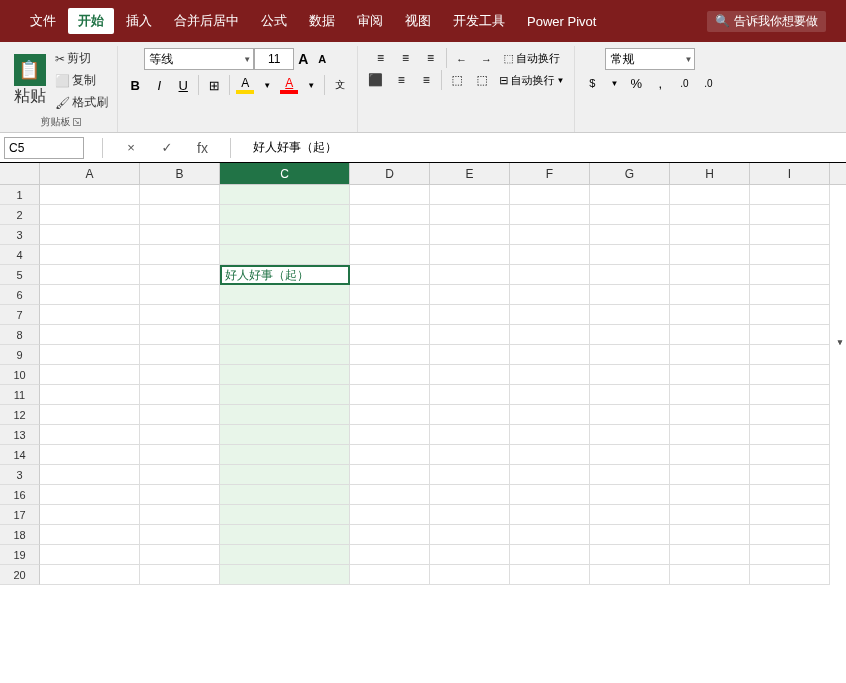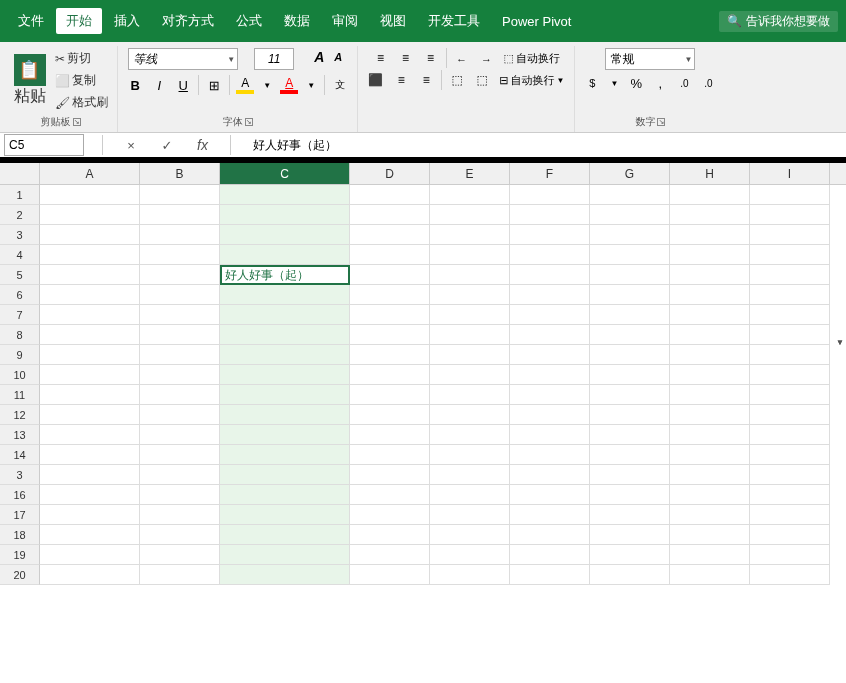--- a/index.html
+++ b/index.html
@@ -2,37 +2,37 @@
 <html><head>
   <meta charset="utf-8">
   <style>
     * { box-sizing: border-box; margin: 0; padding: 0; }
     body { font-family: 'Microsoft YaHei', SimSun, Arial, sans-serif; font-size: 12px; background: #fff; overflow: hidden; width: 846px; height: 683px; }
 
     
     .menu-bar {
       display: flex;
       align-items: center;
-      background: #15803d;
+      background: #7f1d1d;
       height: 42px;
-      padding: 0 8px;
+      padding: 0 20px;
       gap: 2px;
     }
     .menu-item {
       color: #fff;
       padding: 4px 10px;
       cursor: pointer;
       font-size: 13px;
       border-radius: 2px;
       white-space: nowrap;
     }
     .menu-item.active {
       background: #fff;
       color: #217346;
-      font-weight: normal;
+      font-weight: bold;
     }
     .menu-search {
       margin-left: auto;
       display: flex;
       align-items: center;
       background: rgba(255,255,255,0.15);
       border-radius: 2px;
       padding: 2px 8px;
       color: #fff;
       font-size: 12px;
@@ -118,22 +118,22 @@
 
     .clipboard-col {
       display: flex;
       flex-direction: column;
       gap: 1px;
     }
 
     
     .font-row1 {
       display: flex;
-      gap: 16px;
-      font-style: italic;
+      align-items: center;
+      gap: 0;
     }
     .font-name-box {
       width: 110px;
       height: 22px;
       border: 1px solid #aaa;
       background: #fff;
       padding: 0 4px;
       font-size: 12px;
       display: flex; align-items: center;
       position: relative;
@@ -233,21 +233,21 @@
       font-size: 12px;
       display: flex; align-items: center;
       position: relative;
     }
 
     
     .formula-bar {
       display: flex;
       align-items: center;
       height: 30px;
-      border-bottom: 6px solid #000000;
+      border-bottom: 1px solid #000000;
       background: #fff;
       padding: 0 4px;
       gap: 16px;
     }
     .cell-ref-box {
       width: 80px;
       height: 22px;
       border: 1px solid #aaa;
       background: #fff;
       padding: 0 4px;
@@ -258,21 +258,20 @@
       width: 1px; height: 20px; background: #ccc; margin: 0 2px;
     }
     .formula-icon-btn {
       width: 20px; height: 20px;
       cursor: pointer;
       display: flex; align-items: center; justify-content: center;
       font-size: 13px;
       color: #555;
     }
     .formula-fx {
-      font-style: italic;
       font-size: 14px;
       color: #555;
       padding: 0 4px;
       cursor: pointer;
     }
     .formula-input {
       flex: 1;
       font-size: 12px;
       color: #000;
       padding: 0 4px;
@@ -390,21 +389,21 @@
       width: 1px; height: 20px; background: #ccc; margin: 0 2px;
     }
   </style>
 </head>
 <body>
 
 <div class="menu-bar">
   <div class="menu-item">文件</div>
   <div class="menu-item active">开始</div>
   <div class="menu-item">插入</div>
-  <div class="menu-item">对齐方式</div>
+  <div class="menu-item">合并后居中</div>
   <div class="menu-item">公式</div>
   <div class="menu-item">数据</div>
   <div class="menu-item">审阅</div>
   <div class="menu-item">视图</div>
   <div class="menu-item">开发工具</div>
   <div class="menu-item">Power Pivot</div>
   <div class="menu-search">
     <span>🔍</span>
     <span>告诉我你想要做</span>
   </div>
@@ -469,24 +468,20 @@
           </div>
           <div class="icon-btn" style="font-size:8px;">▼</div>
           <div class="color-btn">
             <span style="text-decoration: underline; color: #FF0000;">A</span>
             <div class="color-indicator-red"></div>
           </div>
           <div class="icon-btn" style="font-size:8px;">▼</div>
           <div class="divider-icon"></div>
           <div class="format-btn" style="font-size:10px;">文</div>
         </div>
-      </div>
-      <div class="ribbon-group-label">
-        <span>字体</span>
-        <span class="expand-icon">↘</span>
       </div>
     </div>
 
     <div class="ribbon-group">
       <div class="ribbon-group-content" style="flex-direction: column; gap: 2px;">
         <div class="align-row">
           <div class="align-btn">≡</div>
           <div class="align-btn">≡</div>
           <div class="align-btn">≡</div>
           <div class="divider-icon"></div>
@@ -522,24 +517,20 @@
           </div>
         </div>
         <div style="display:flex; align-items:center; gap:2px;">
           <div class="format-btn" style="font-size:11px;">$</div>
           <div class="icon-btn" style="font-size:8px;">▼</div>
           <div class="format-btn">%</div>
           <div class="format-btn">,</div>
           <div class="format-btn" style="font-size:10px;">.0</div>
           <div class="format-btn" style="font-size:10px;">.0</div>
         </div>
-      </div>
-      <div class="ribbon-group-label">
-        <span>数字</span>
-        <span class="expand-icon">↘</span>
       </div>
     </div>
 
   </div>
 </div>
 
 <div class="formula-bar">
   <div class="cell-ref-box">
     <span>C5</span>
     <span class="dropdown-arrow">▼</span>

